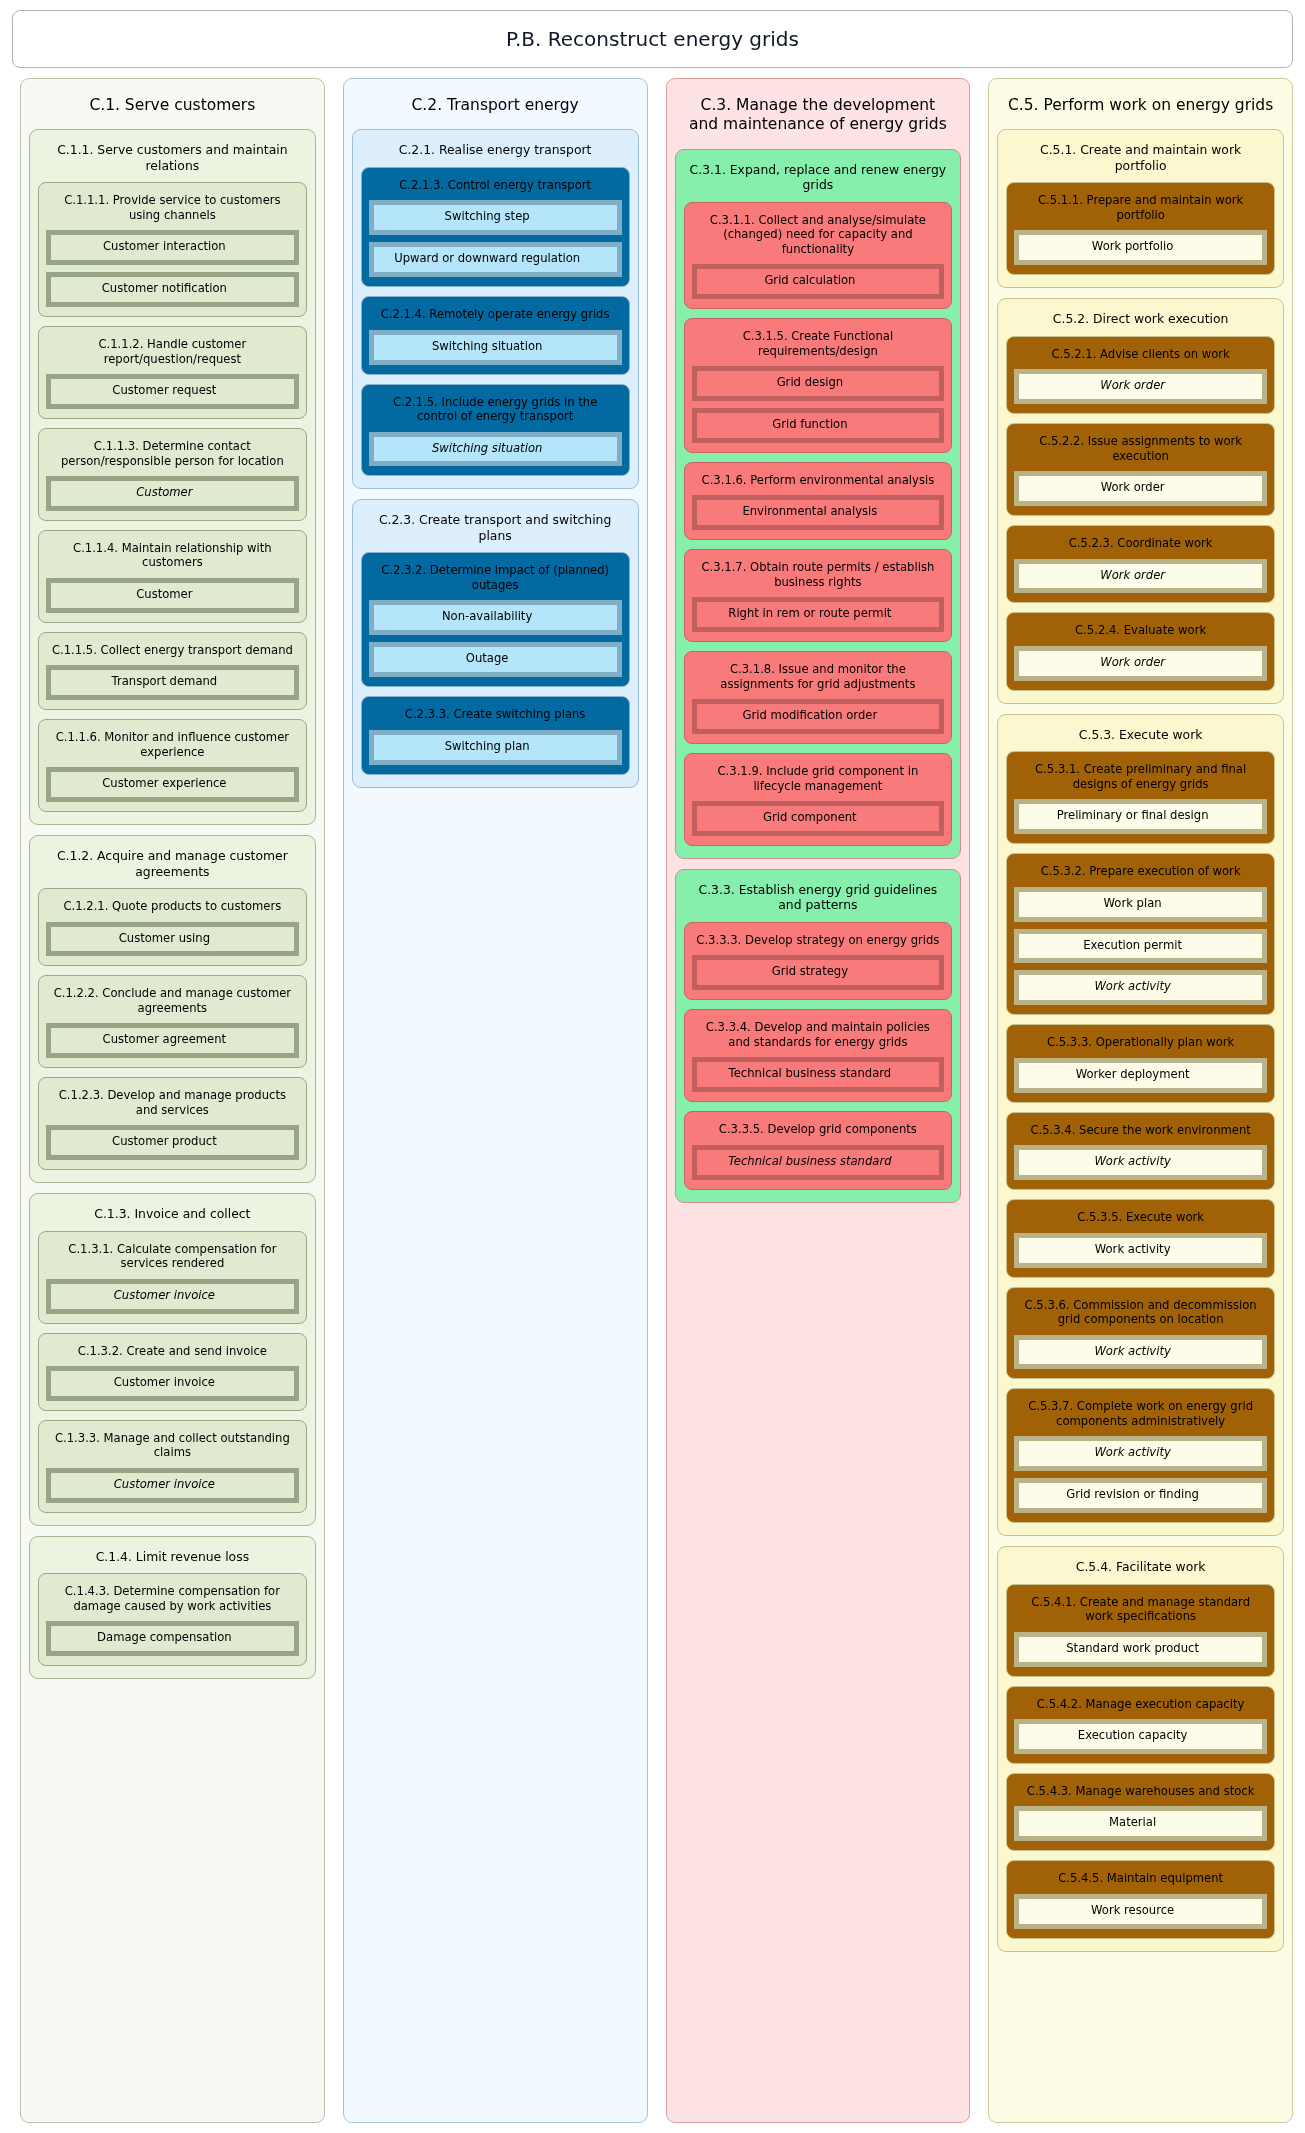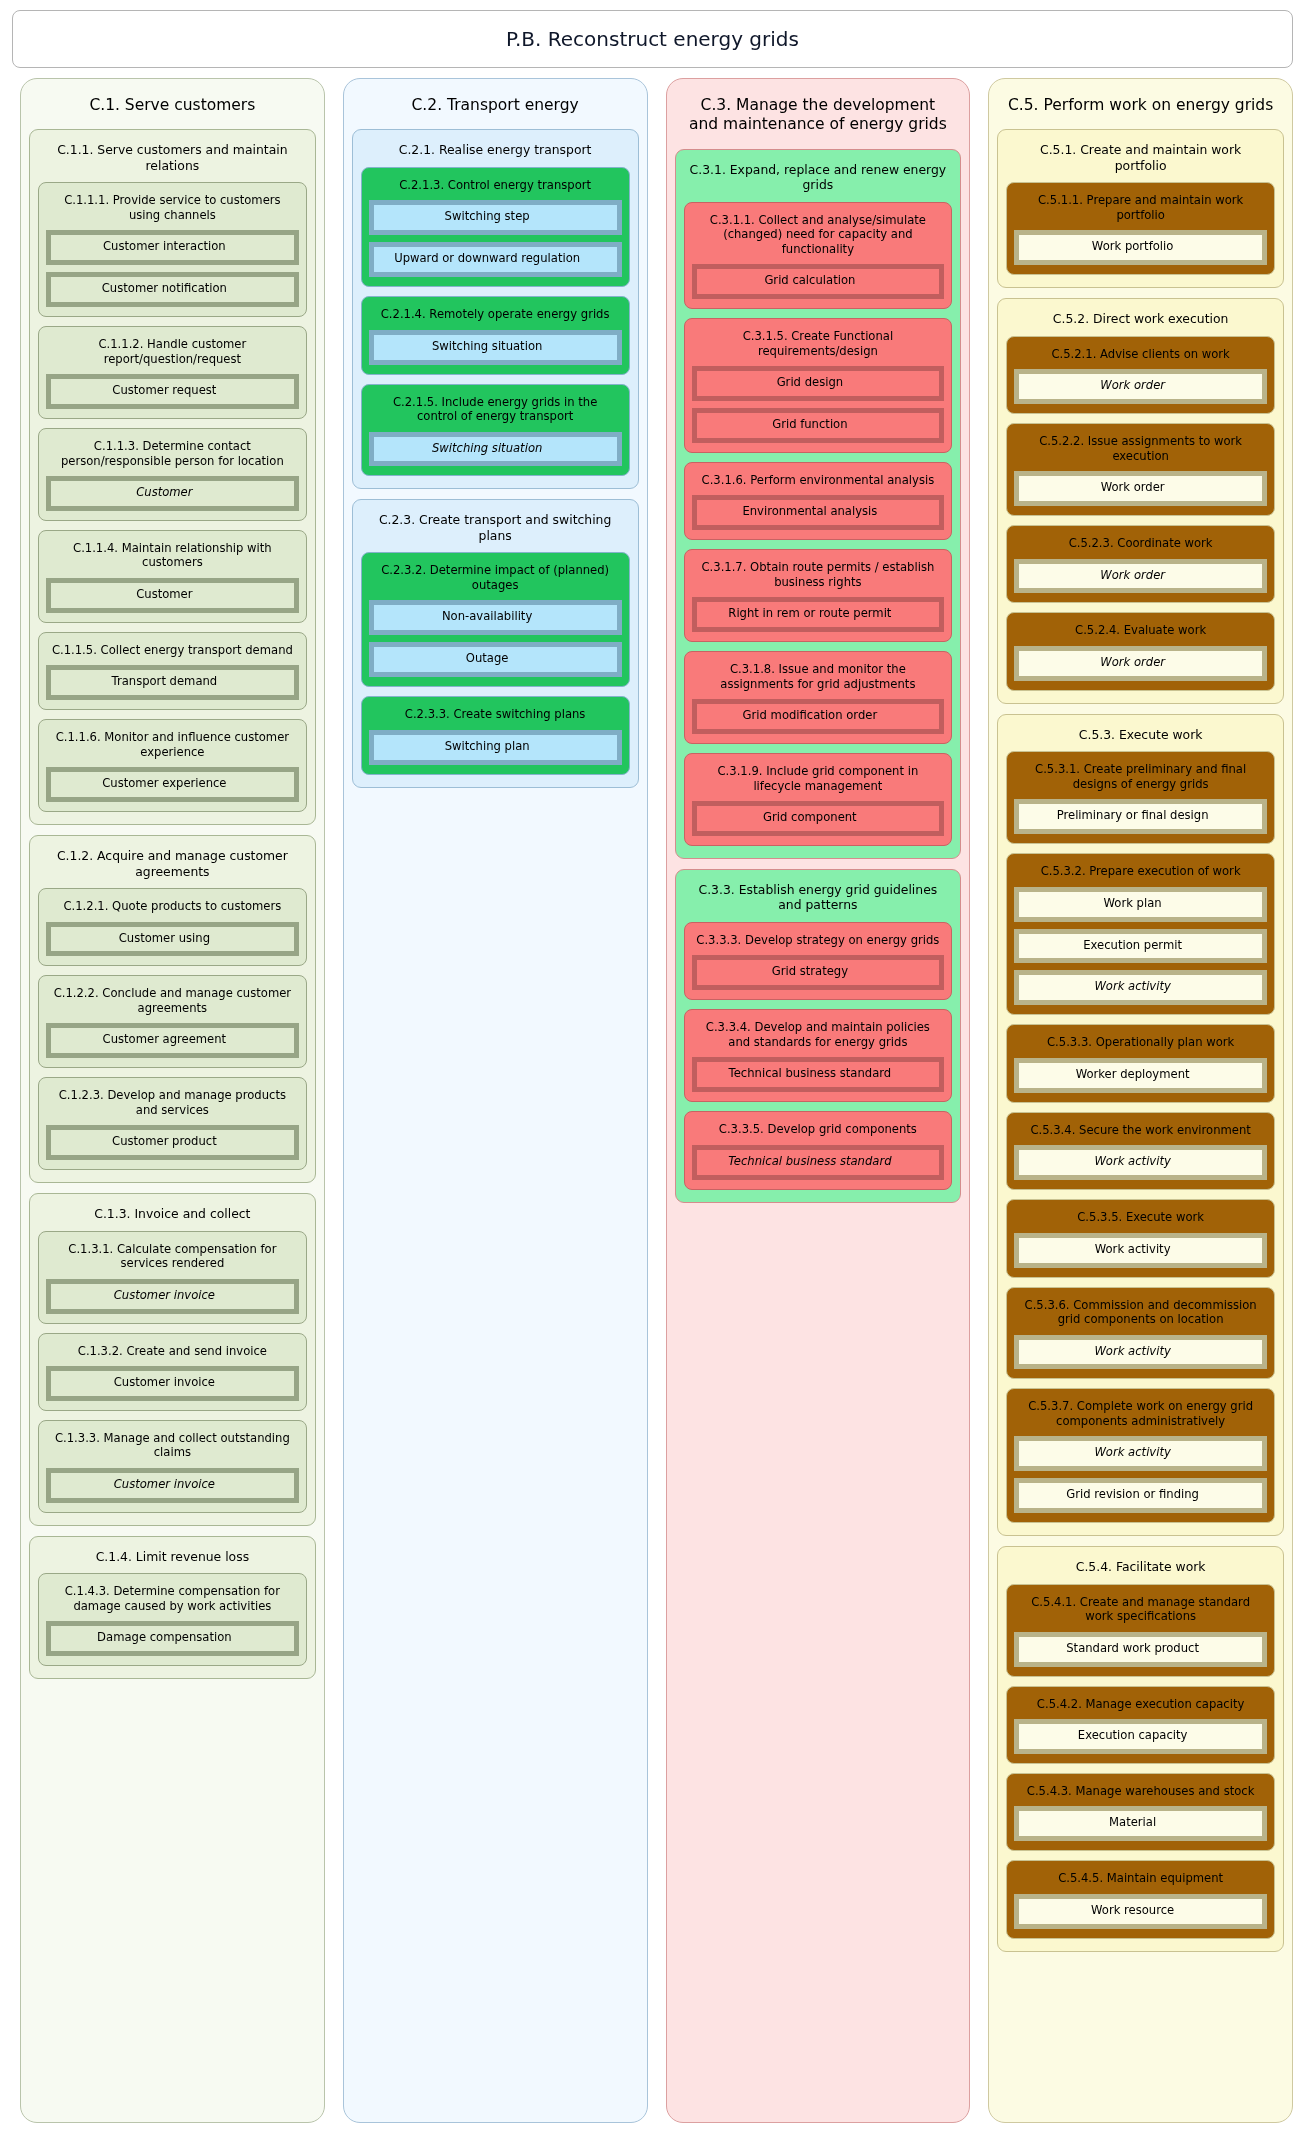--- a/index.html
+++ b/index.html
@@ -31,21 +31,21 @@
   }
 
   
   .columns {
     display: flex;
     gap: 10px;
     align-items: stretch;
   }
   .column {
     width: 318px;
-    border-radius: 17px;
+    border-radius: 9px;
     border: 1px solid #b9b9b9;
     padding: 8px 8px 10px 8px;
     display: flex;
     flex-direction: column;
     min-height: 2045px;
     margin-left: 8px;
   }
   .column > .col-title {
     text-align: center;
     font-size: 15.5px;
@@ -91,21 +91,21 @@
   .card:last-child { margin-bottom: 2px; }
   .card > .card-title {
     text-align: center;
     font-size: 11.6px;
     color: #000;
     line-height: 1.25;
     padding: 3px 4px 8px 4px;
     flex: 1 1 auto;
   }
   .k-green  { background: #dfead0; border-color: #9aa887; }
-  .k-blue   { background: #22c55e; border-color: #84b3cb; }
+  .k-blue   { background: #0369a1; border-color: #84b3cb; }
   .k-red    { background: #f97a7a; border-color: #c86363; }
   .k-yellow { background: #a16207; border-color: #c9c291; }
 
   
   .chip {
     border: 5px solid #d946ef;
     font-size: 11.6px;
     color: #000;
     text-align: center;
     padding: 5px 20px 6px 4px;

